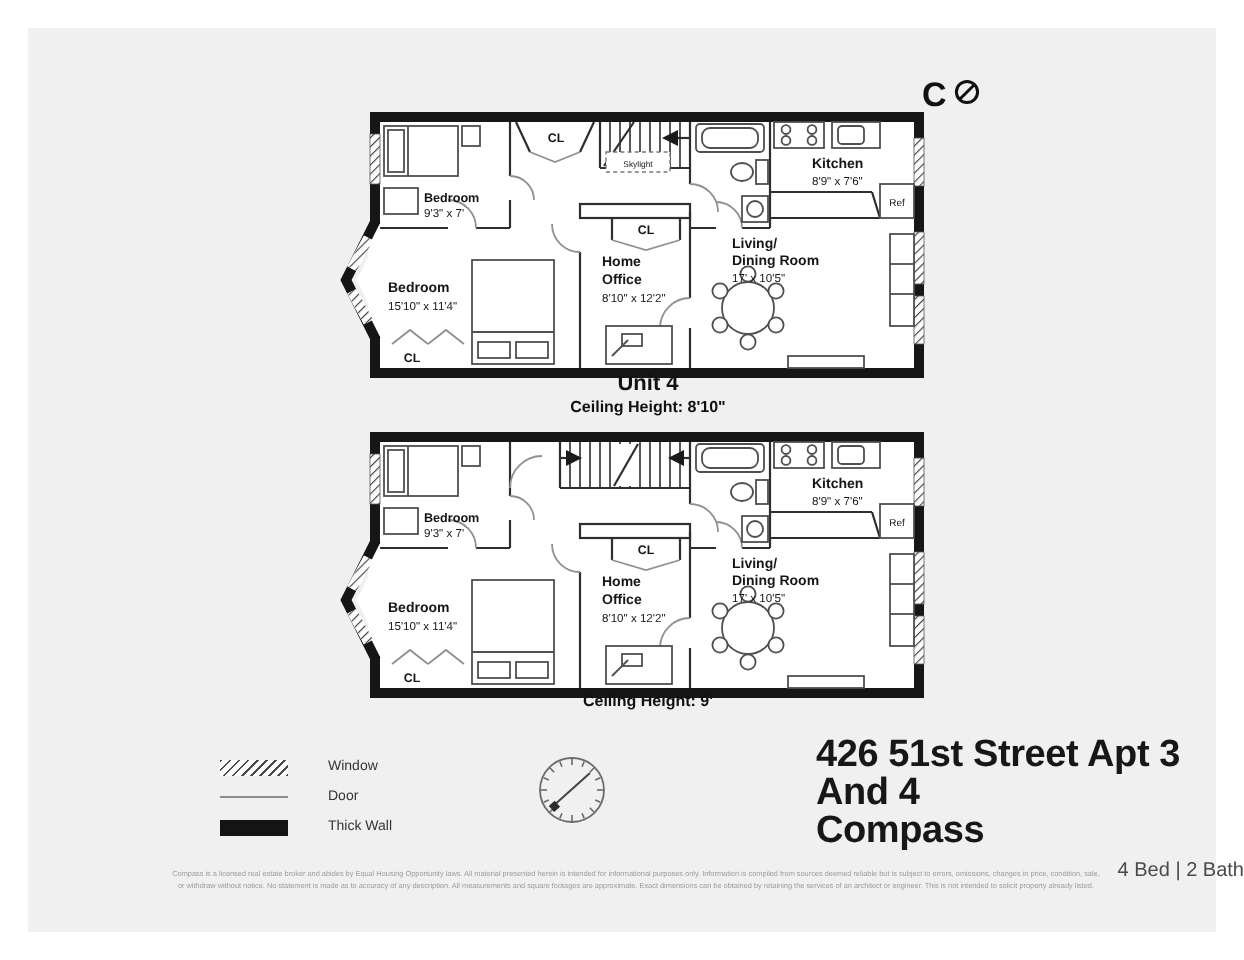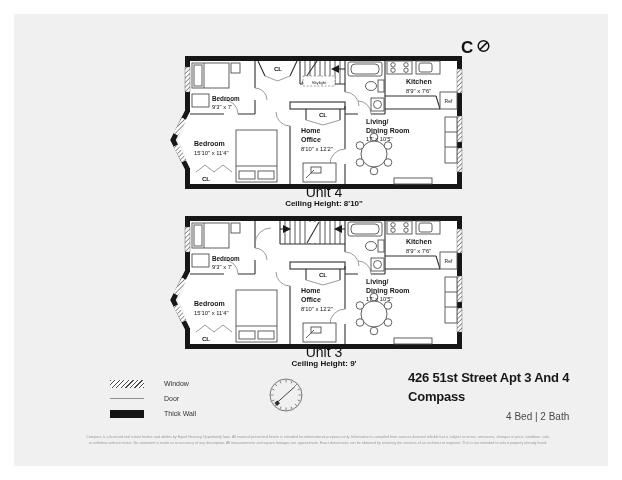--- a/index.html
+++ b/index.html
@@ -26,38 +26,38 @@
   .w-tread{stroke:#2e2e2e;stroke-width:0.8;fill:none;}
   .furn{stroke:#4f4f4f;stroke-width:0.9;fill:#fff;}
   .furnl{stroke:#4f4f4f;stroke-width:0.9;fill:none;}
   .door{stroke:#909090;stroke-width:0.9;fill:none;}
   .winrect{stroke:#555;stroke-width:0.4;}
 
   
   .caption{position:absolute;left:176px;width:296px;text-align:center;color:#111;}
   #caption-unit4{top:186px;}
   #caption-unit3{top:346px;}
-  .caption .unit-title{font-size:14px;font-weight:400;line-height:13px;}
+  .caption .unit-title{font-size:11px;font-weight:700;line-height:13px;}
   .caption .unit-ceiling{font-size:8px;font-weight:600;line-height:10px;}
 
   
   #legend{position:absolute;left:110px;top:379px;}
   .legend-row{display:flex;align-items:center;height:9px;margin-bottom:6px;}
   .legend-swatch{width:34px;margin-right:20px;}
   .sw-window{height:8px;background:repeating-linear-gradient(135deg,#4a4a4a 0px,#4a4a4a 1px,#fdfdfd 1px,#fdfdfd 3.2px);}
   .sw-door{height:1px;background:#8d8d8d;}
   .sw-wall{height:8px;background:#141414;}
   .legend-label{font-size:7px;color:#333;}
 
   
   #compass-rose{position:absolute;left:263px;top:373px;}
 
   
   #listing{position:absolute;left:408px;top:368px;color:#171717;}
-  .addr{font-size:13px;font-weight:700;line-height:19px;letter-spacing:-0.2px;}
+  .addr{font-size:19px;font-weight:700;line-height:19px;letter-spacing:-0.2px;}
   .beds{font-size:10px;font-weight:400;color:#4a4a4a;margin-top:5px;text-align:right;}
 
   
   #disclaimer{position:absolute;left:30px;right:16px;top:435px;text-align:center;color:#9b9b9b;}
   #disclaimer div{font-size:3.7px;line-height:5.6px;white-space:nowrap;}
 </style>
 </head>
 <body>
 
 <div id="stage">
@@ -324,21 +324,20 @@
       <text class="t-dims" x="198" y="87">17' x 10'5"</text>
       <text class="t-room" x="238" y="30">Kitchen</text>
       <text class="t-dims" x="238" y="38.5">8'9" x 7'6"</text>
       <text class="t-cl" x="155" y="63">CL</text>
       <text class="t-cl" x="38" y="127">CL</text>
       <text class="t-ref" x="280.5" y="49">Ref</text>
     </g>
   </svg>
 
   <div id="caption-unit3" class="caption">
-    <div class="unit-title">Unit 3</div>
     <div class="unit-ceiling">Ceiling Height: 9'</div>
   </div>
 
   <div id="legend">
     <div class="legend-row">
       <div class="legend-swatch sw-window"></div>
       <div class="legend-label">Window</div>
     </div>
     <div class="legend-row">
       <div class="legend-swatch sw-door"></div>

